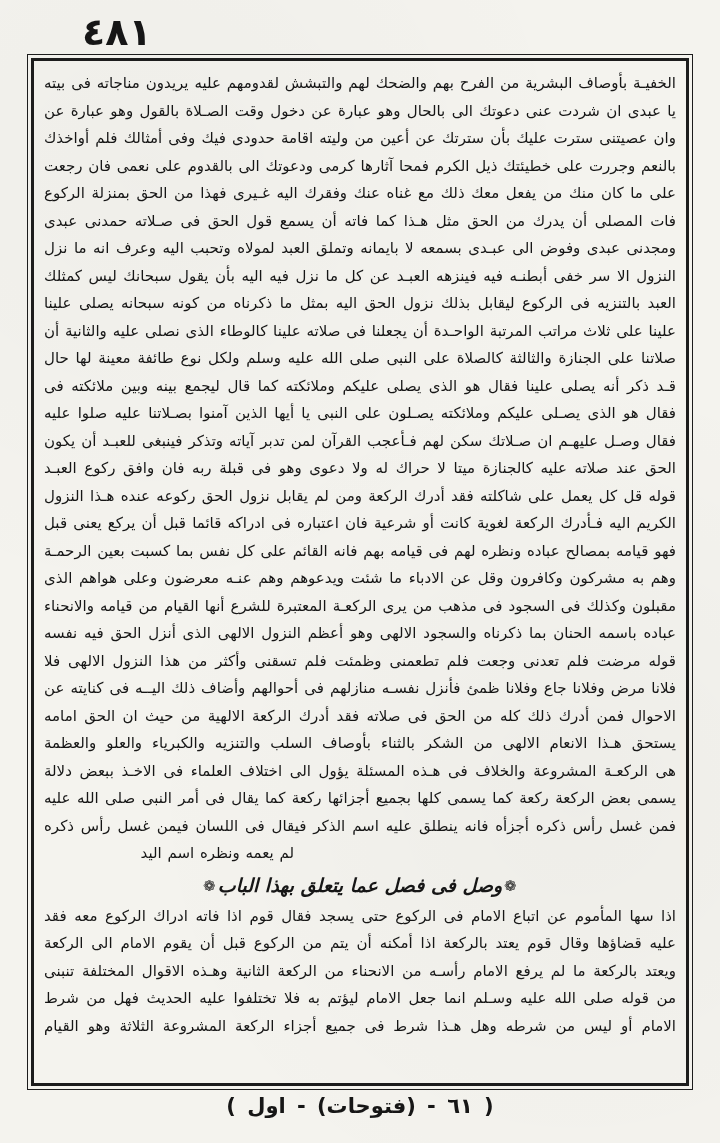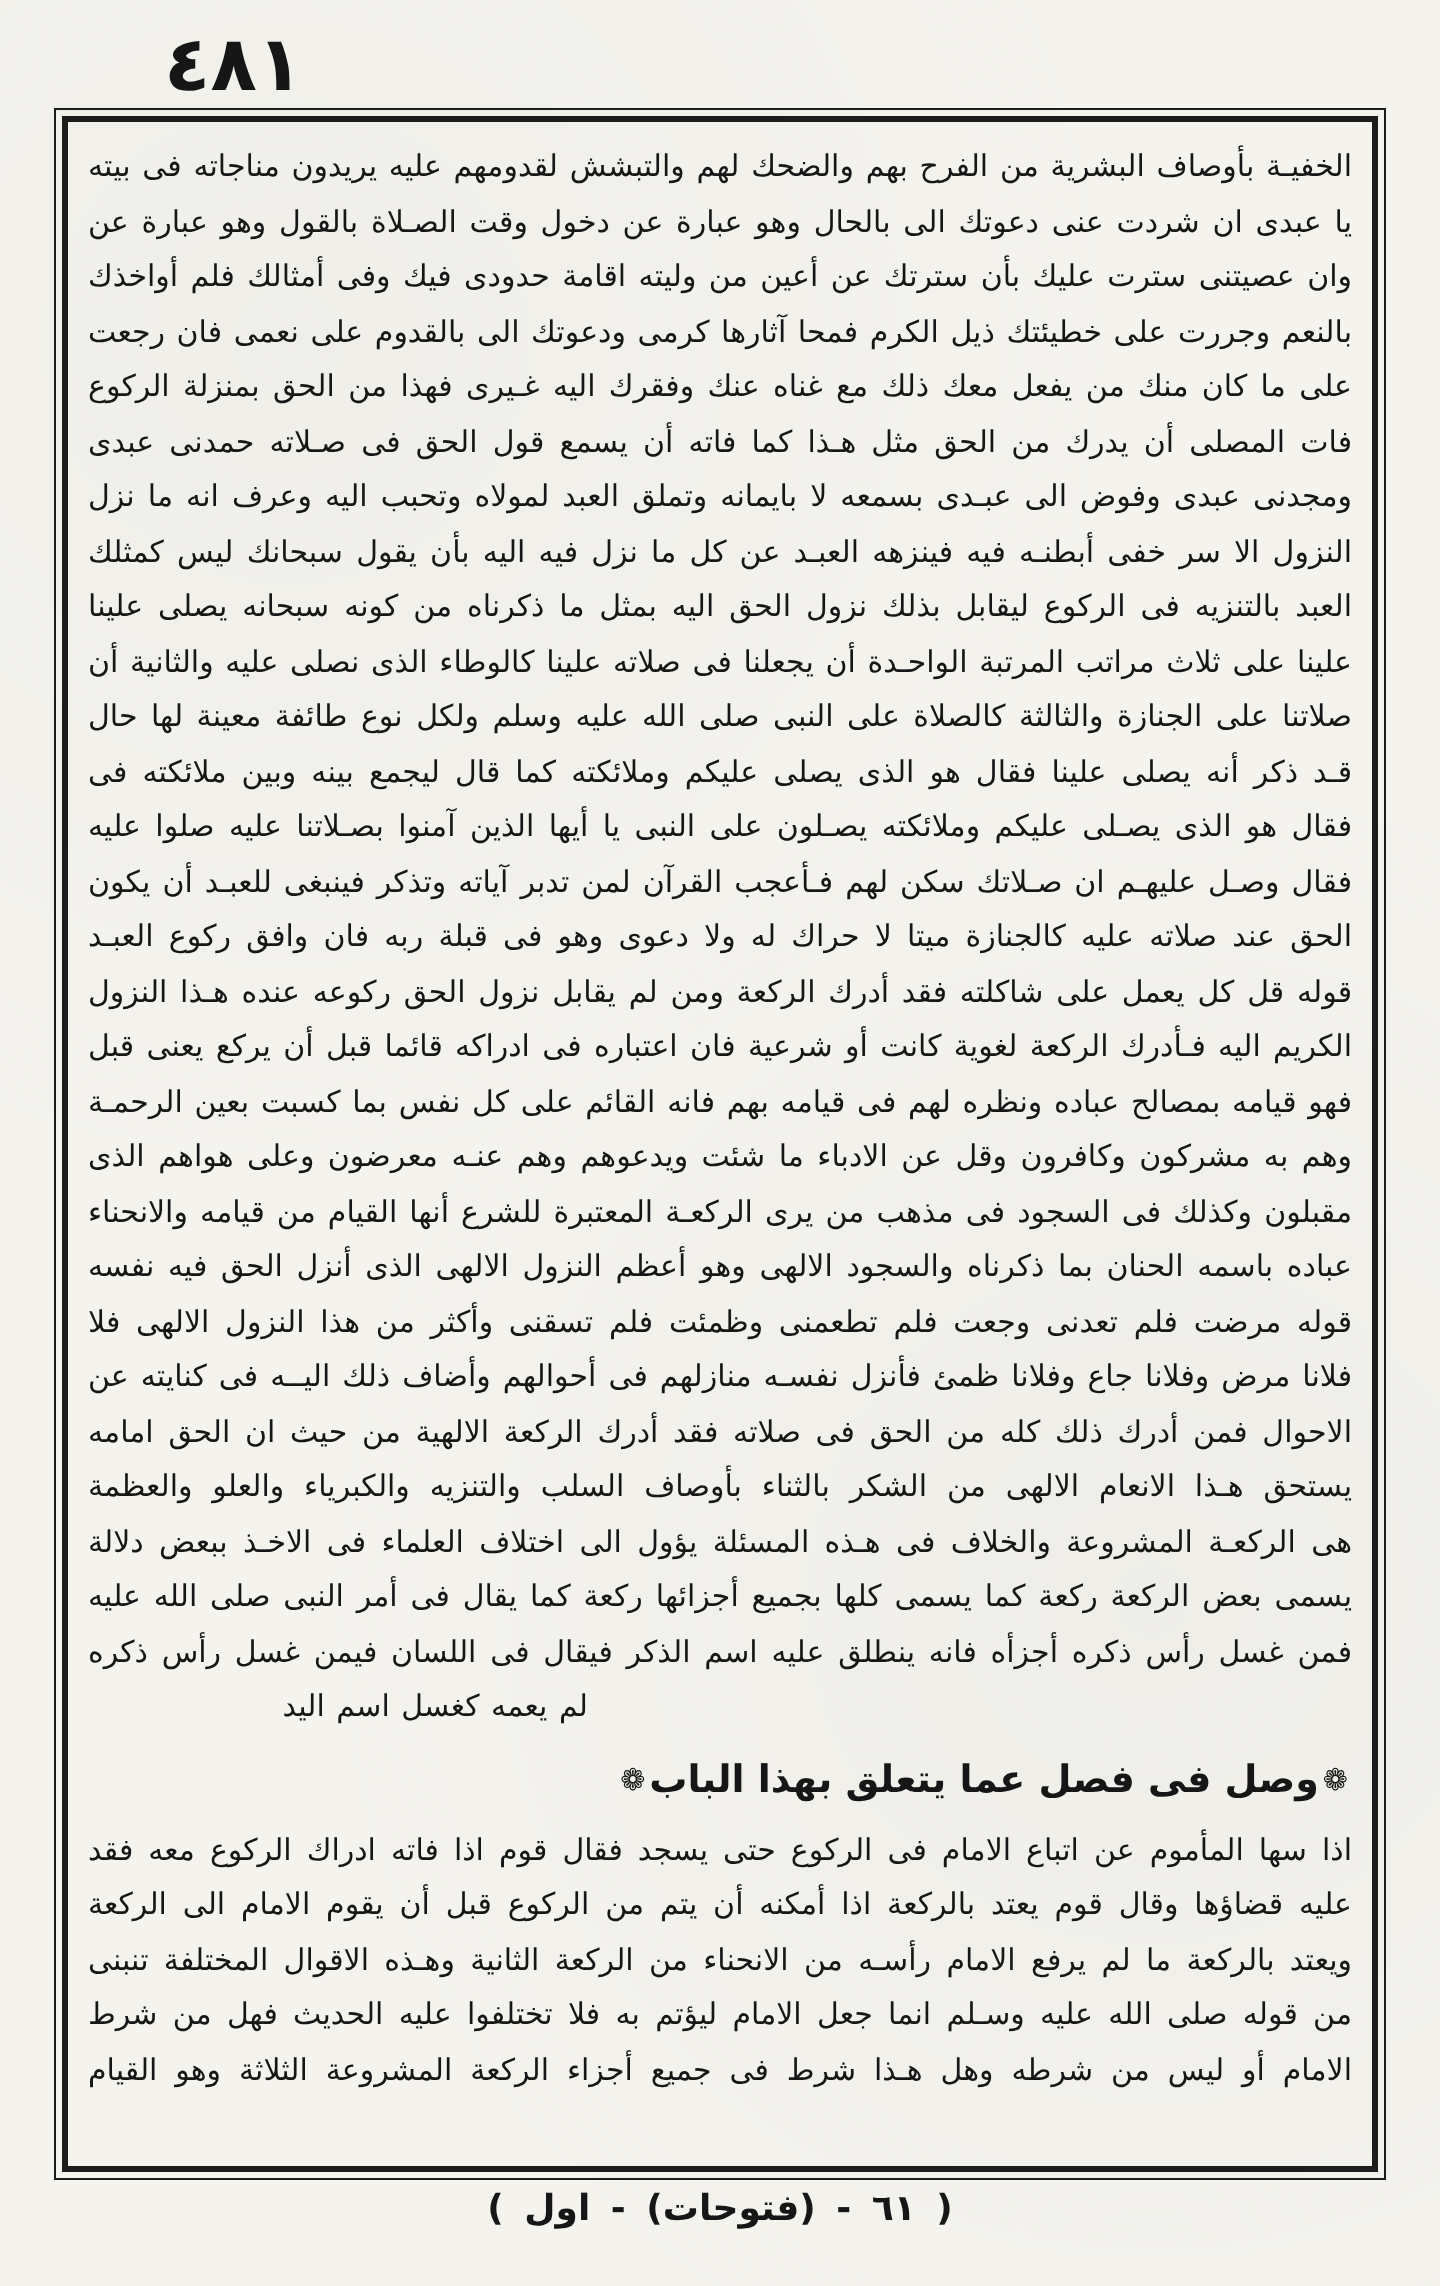--- a/index.html
+++ b/index.html
@@ -35,34 +35,35 @@
   }
   #block1 .line:last-child{
     text-align-last:right;
     padding-right:382px;
   }
   #block2 .line:last-child{
     text-align-last:justify;
   }
   .section-heading{
     margin:7px 0 6px 0;
-    text-align:right;
+    text-align:center;
     font-size:19px;font-weight:bold;
     direction:rtl;
-    line-height:30px;
+    line-height:20px;
+    font-style:italic;
   }
   .ornament{
     font-size:15px;font-weight:normal;
     position:relative;top:-1px;
     padding:0 2px;
   }
   .footer-line{
     position:absolute;left:0;right:0;top:1094px;
     text-align:center;
-    font-size:18px;font-weight:bold;
+    font-size:21px;font-weight:bold;
     direction:rtl;
     word-spacing:4px;
   }
 </style>
 </head>
 <body>
 
 <div class="page-number">٤٨١</div>
 
 <div class="frame">
@@ -89,21 +90,21 @@
       <div class="line">وهم به مشركون وكافرون وقل عن الادباء ما شئت ويدعوهم وهم عنـه معرضون وعلى هواهم الذى اتخـذوه الها</div>
       <div class="line">مقبلون وكذلك فى السجود فى مذهب من يرى الركعـة المعتبرة للشرع أنها القيام من قيامه والانحناء من حنوه على</div>
       <div class="line">عباده باسمه الحنان بما ذكرناه والسجود الالهى وهو أعظم النزول الالهى الذى أنزل الحق فيه نفسه منزلة عبده وهو</div>
       <div class="line">قوله مرضت فلم تعدنى وجعت فلم تطعمنى وظمئت فلم تسقنى وأكثر من هذا النزول الالهى فلا يكون ثم فسر ذلك بأن</div>
       <div class="line">فلانا مرض وفلانا جاع وفلانا ظمئ فأنزل نفسـه منازلهم فى أحوالهم وأضاف ذلك اليــه فى كنايته عن نفسه بهــذه</div>
       <div class="line">الاحوال فمن أدرك ذلك كله من الحق فى صلاته فقد أدرك الركعة الالهية من حيث ان الحق امامه فيقابله العبـد بما</div>
       <div class="line">يستحق هـذا الانعام الالهى من الشكر بالثناء بأوصاف السلب والتنزيه والكبرياء والعلو والعظمة والجبروت فهذه</div>
       <div class="line">هى الركعـة المشروعة والخلاف فى هـذه المسئلة يؤول الى اختلاف العلماء فى الاخـذ ببعض دلالة الاسماء أو بكلها فقد</div>
       <div class="line">يسمى بعض الركعة ركعة كما يسمى كلها بجميع أجزائها ركعة كما يقال فى أمر النبى صلى الله عليه وسـلم فى غسل الذكر</div>
       <div class="line">فمن غسل رأس ذكره أجزأه فانه ينطلق عليه اسم الذكر فيقال فى اللسان فيمن غسل رأس ذكره انه غسل ذكره وان</div>
-      <div class="line">لم يعمه كغسل اسم اليد</div>
+      <div class="line">لم يعمه ونظره اسم اليد</div>
     </div>
 
   <div class="section-heading">
     <span class="ornament">❁</span><span>وصل فى فصل عما يتعلق بهذا الباب</span><span class="ornament">❁</span>
   </div>
 
   <div id="block2" class="text-block">
       <div class="line">اذا سها المأموم عن اتباع الامام فى الركوع حتى يسجد فقال قوم اذا فاته ادراك الركوع معه فقد فاتته الركعة ووجب</div>
       <div class="line">عليه قضاؤها وقال قوم يعتد بالركعة اذا أمكنه أن يتم من الركوع قبل أن يقوم الامام الى الركعة الثانية وقال قوم يتبعه</div>
       <div class="line">ويعتد بالركعة ما لم يرفع الامام رأسـه من الانحناء من الركعة الثانية وهـذه الاقوال المختلفة تنبنى عندى على مفهومهم</div>

